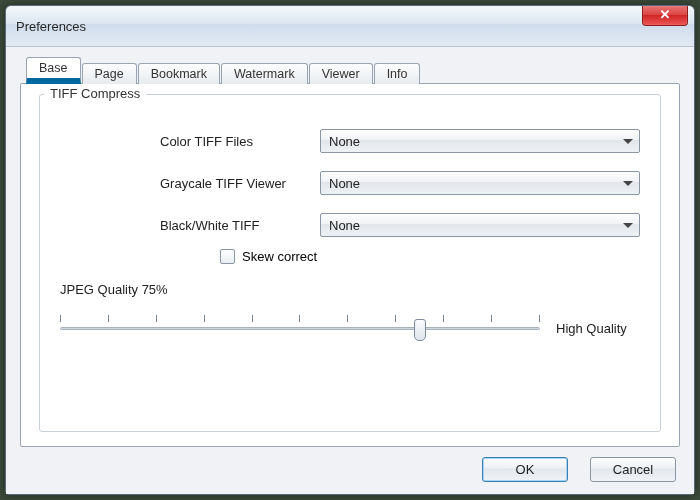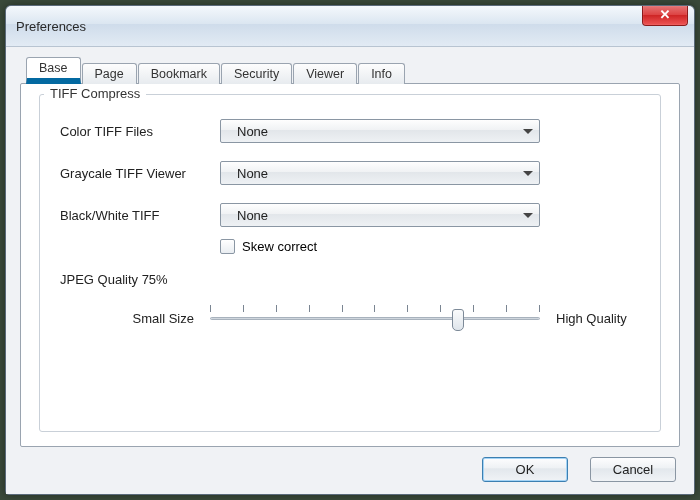--- a/index.html
+++ b/index.html
@@ -106,35 +106,36 @@
     top: -9px;
     left: 4px;
     background: #fff;
     padding: 0 6px;
     color: #333;
     font-size: 13px;
   }
   .row {
     display: flex;
     align-items: center;
-    margin: 6px 0 18px 0;
+    margin: 16px 0 18px 0;
+    justify-content: flex-end;
   }
   .row-label {
     width: 160px;
     color: #222;
   }
   .combo {
     flex: 0 0 320px;
     height: 24px;
     border: 1px solid #8a96a3;
     border-radius: 2px;
     background: linear-gradient(to bottom, #fefefe 0%, #f0f2f4 45%, #e2e6ea 46%, #eef1f4 100%);
     display: flex;
     align-items: center;
-    padding: 0 6px 0 16px;
+    padding: 0 6px 0 8px;
     justify-content: space-between;
     cursor: pointer;
     color: #222;
   }
   .combo .arrow {
     width: 0; height: 0;
     border-left: 5px solid transparent;
     border-right: 5px solid transparent;
     border-top: 5px solid #444;
   }
@@ -240,21 +241,21 @@
       <span>✕</span>
     </div>
   </div>
 
   <div class="client">
 
     <div class="tabstrip">
       <div class="tab active">Base</div>
       <div class="tab">Page</div>
       <div class="tab">Bookmark</div>
-      <div class="tab">Security</div>
+      <div class="tab">Watermark</div>
       <div class="tab">Viewer</div>
       <div class="tab">Info</div>
     </div>
 
     <div class="tabpanel">
       <div class="group">
         <div class="group-legend">TIFF Compress</div>
 
         <div class="row">
           <div class="row-label">Color TIFF Files</div>
@@ -281,21 +282,20 @@
         </div>
 
         <div class="check-row">
           <div class="checkbox"></div>
           <span>Skew correct</span>
         </div>
 
         <div class="jpeg-label">JPEG Quality  75%</div>
 
         <div class="slider-row">
-          <div class="slider-left">Small Size</div>
           <div class="slider-track-wrap">
             <div class="ticks">
               <span></span>
                 <span></span>
                 <span></span>
                 <span></span>
                 <span></span>
                 <span></span>
               <span></span>
                 <span></span>

